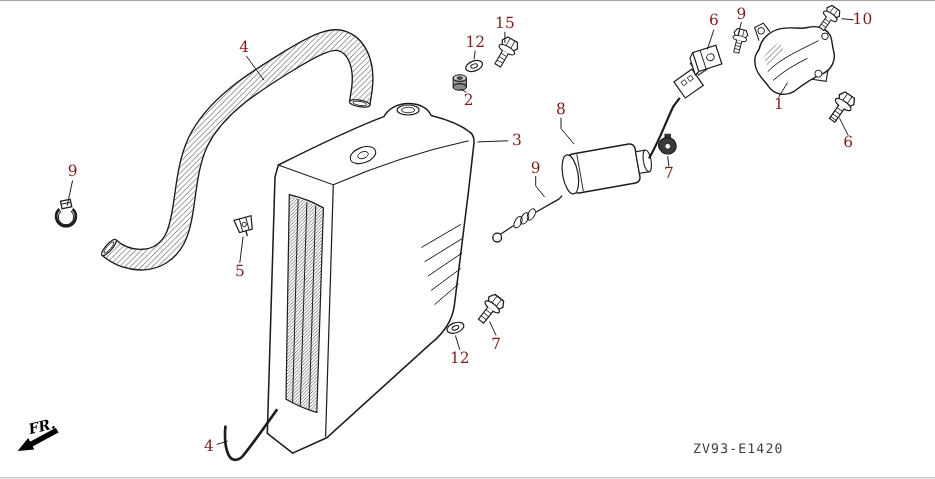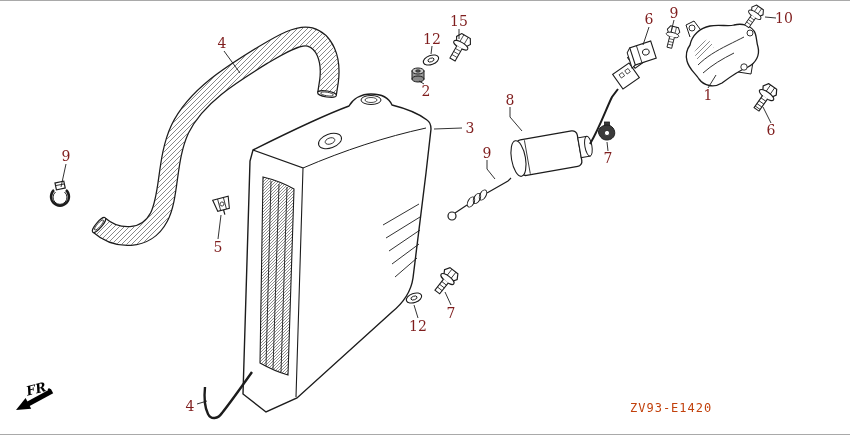--- a/index.html
+++ b/index.html
@@ -20,21 +20,21 @@
     font:14px "DejaVu Serif", serif;
     color:#7f1d1d;
     white-space:nowrap;
     line-height:1;
   }
   .diagram-code{
     position:absolute;
     left:630px;top:400px;
     font:12px "DejaVu Sans Mono", monospace;
     letter-spacing:1px;
-    color:#c2410c;
+    color:#404040;
   }
   .fr-label{
     position:absolute;
     left:26px;top:380px;
     font:bold italic 13px "DejaVu Serif", serif;
     transform:rotate(-14deg);
     color:#000;
   }
 </style>
 </head>

